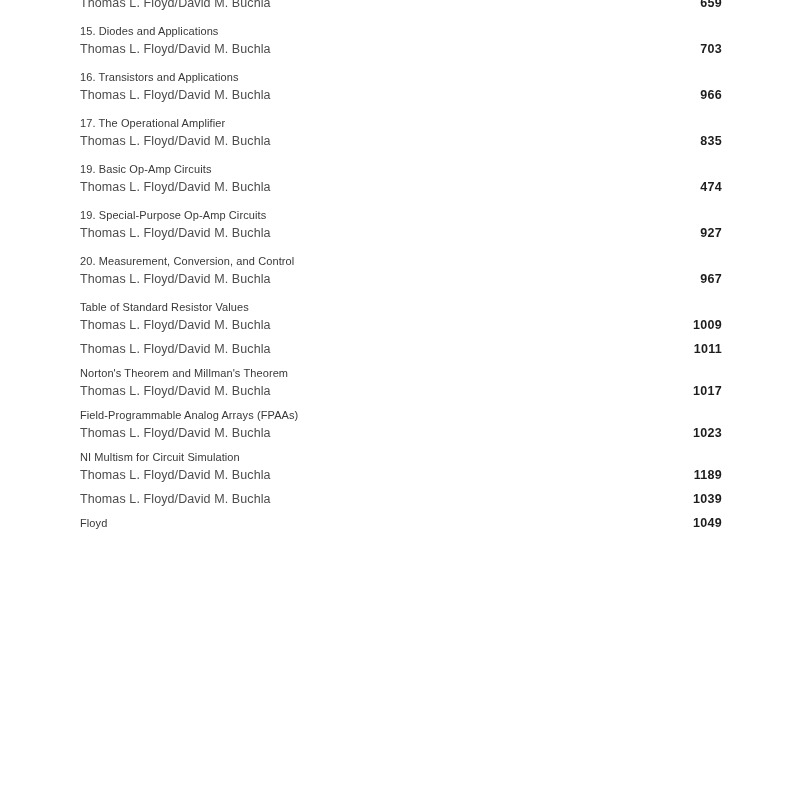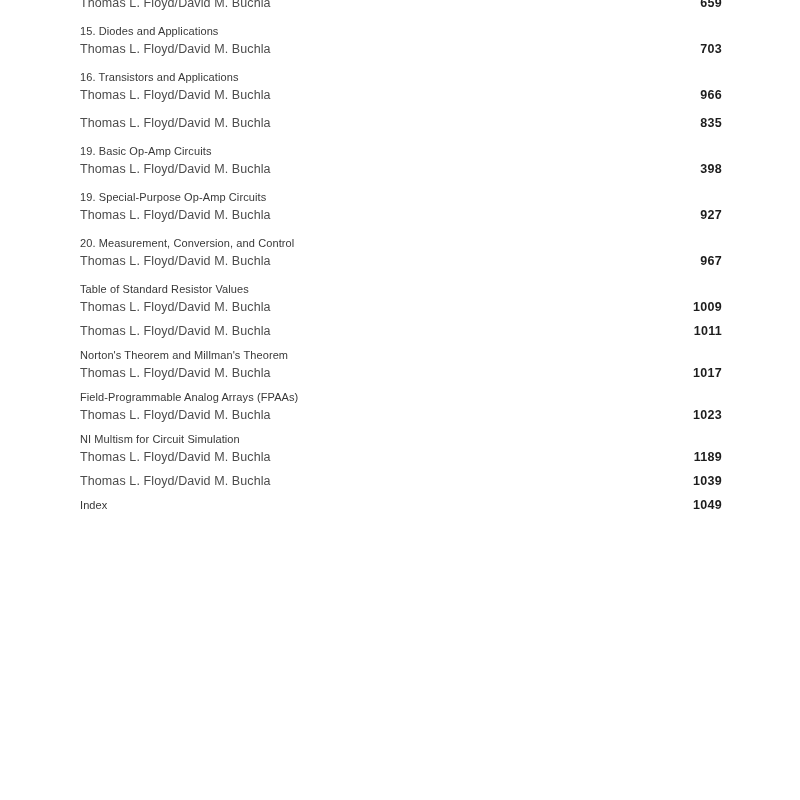--- a/index.html
+++ b/index.html
@@ -88,31 +88,34 @@
         <div class="row">
           <span class="title">16. Transistors and Applications</span>
         </div>
         <div class="row">
           <span class="authors">Thomas L. Floyd/David M. Buchla</span>
           <span class="page-num">966</span>
         </div>
       </div>
       <div class="entry">
         <div class="row">
+          <span class="title">17. The Operational Amplifier</span>
+        </div>
+        <div class="row">
           <span class="authors">Thomas L. Floyd/David M. Buchla</span>
           <span class="page-num">835</span>
         </div>
       </div>
       <div class="entry">
         <div class="row">
           <span class="title">19. Basic Op-Amp Circuits</span>
         </div>
         <div class="row">
           <span class="authors">Thomas L. Floyd/David M. Buchla</span>
-          <span class="page-num">398</span>
+          <span class="page-num">474</span>
         </div>
       </div>
       <div class="entry">
         <div class="row">
           <span class="title">19. Special-Purpose Op-Amp Circuits</span>
         </div>
         <div class="row">
           <span class="authors">Thomas L. Floyd/David M. Buchla</span>
           <span class="page-num">927</span>
         </div>
@@ -169,18 +172,18 @@
         </div>
       </div>
       <div class="entry unnumbered">
         <div class="row">
           <span class="authors">Thomas L. Floyd/David M. Buchla</span>
           <span class="page-num">1039</span>
         </div>
       </div>
       <div class="entry unnumbered">
         <div class="row">
-          <span class="title">Index</span>
+          <span class="title">Floyd</span>
           <span class="page-num">1049</span>
         </div>
       </div>
     </div>
 </div>
 
 </body></html>

